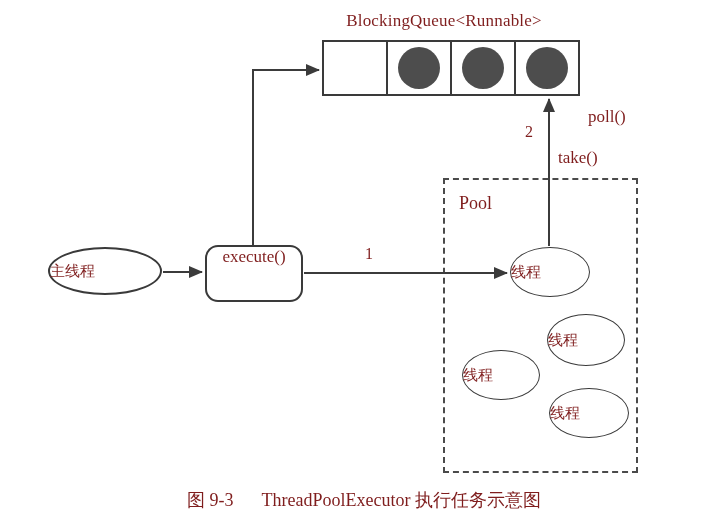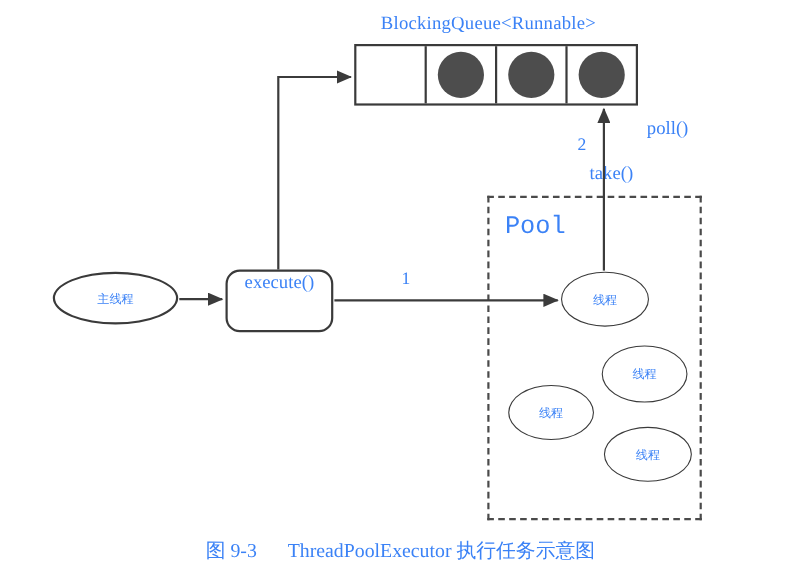--- a/index.html
+++ b/index.html
@@ -2,21 +2,21 @@
 <html style="--line-color: #3b3b3b; --border-color: #3a3a3a; --task-fill: #4d4d4d;"><head>
 <meta charset="utf-8">
 <style>
   html, body { margin: 0; padding: 0; background: #ffffff; }
   .canvas {
     position: relative;
     width: 728px;
     height: 528px;
     background: #ffffff;
     font-family: "Liberation Serif", "DejaVu Serif", serif;
-    color: #3b82f6;
+    color: #7f1d1d;
     overflow: hidden;
   }
   .abs { position: absolute; box-sizing: border-box; }
 
   
   .queue-title {
     left: 315px; top: 11px; width: 258px;
     text-align: center; font-size: 17px; letter-spacing: 0.2px;
   }
   .queue-box {
@@ -34,52 +34,52 @@
     background: var(--task-fill, #4d4d4d);
     display: none;
   }
   .queue-cell.filled .task-circle { display: block; }
 
   
   .ellipse {
     border-radius: 50%;
     border: 2px solid var(--border-color, #3a3a3a);
     background: #ffffff;
-    display: flex; align-items: center; justify-content: center;
-    font-size: 11px;
+    display: flex; align-items: center; justify-content: flex-start;
+    font-size: 15px;
     font-family: Liberation Mono, monospace;
   }
   .main-thread { left: 48px; top: 247px; width: 114px; height: 48px; }
   .execute-box {
     left: 205px; top: 245px; width: 98px; height: 57px;
     border: 2px solid var(--border-color, #3a3a3a); border-radius: 13px;
     background: #ffffff;
     display: flex; align-items: flex-start; justify-content: center;
     font-size: 17px;
   }
 
   
   .pool-box {
     left: 443px; top: 178px; width: 195px; height: 295px;
     border: 2px dashed #4a4a4a;
     background: transparent;
   }
-  .pool-label { left: 459px; top: 193px; font-size: 23px; font-family: Liberation Mono, monospace; }
+  .pool-label { left: 459px; top: 193px; font-size: 18px; }
   .thread { border-width: 1.5px; }
   .thread-1 { left: 510px; top: 247px; width: 80px; height: 50px; }
   .thread-2 { left: 547px; top: 314px; width: 78px; height: 52px; }
   .thread-3 { left: 462px; top: 350px; width: 78px; height: 50px; }
   .thread-4 { left: 549px; top: 388px; width: 80px; height: 50px; }
 
   
   .edge-label { font-size: 17px; }
   .step1-label { left: 360px; top: 245px; width: 18px; text-align: center; font-size: 16px; }
   .step2-label { left: 520px; top: 123px; width: 18px; text-align: center; font-size: 16px; }
   .poll-label { left: 588px; top: 107px; }
-  .take-label { left: 536px; top: 148px; }
+  .take-label { left: 558px; top: 148px; }
 
   
   .edges-layer {
     position: absolute; left: 0; top: 0; width: 728px; height: 528px;
     pointer-events: none;
   }
   .edge { stroke: var(--line-color, #3b3b3b); stroke-width: 2; fill: none; }
   .arrowhead { fill: var(--line-color, #3b3b3b); }
 
   

